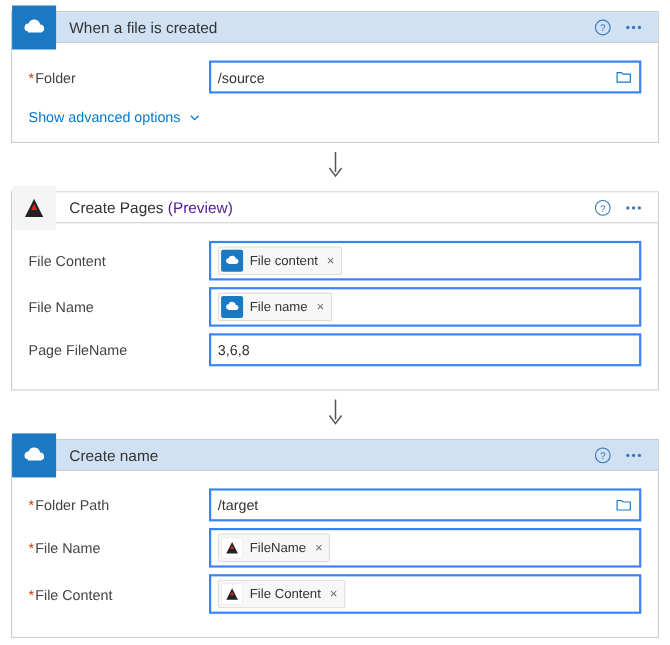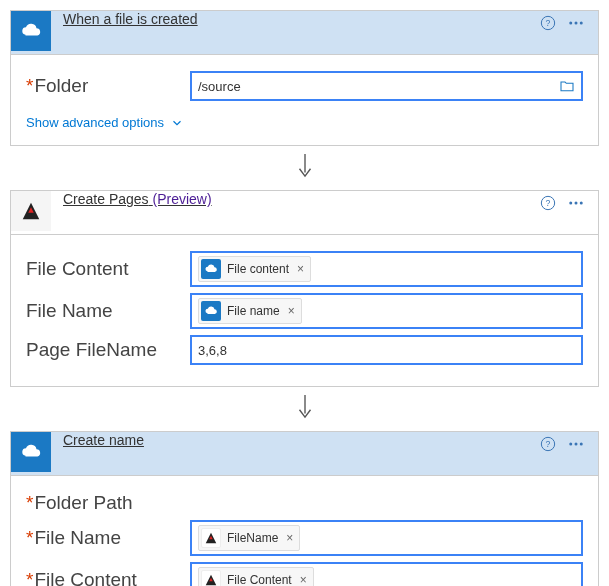--- a/index.html
+++ b/index.html
@@ -11,24 +11,24 @@
     background: #fff;
     color: #333;
   }
   .card {
     border: 1px solid #ccc;
     background: #fff;
     margin-bottom: 6px;
   }
   .card-header {
     display: flex;
-    height: 44px;
+    align-items: center;
+    height: 28px;
     padding: 0 10px 0 0;
     border-bottom: 1px solid #ccc;
-    text-decoration: underline;
   }
   .card-header.blue { background: #cfe1f3; }
   .card-header.white { background: #fff; }
   .icon-box {
     width: 40px;
     height: 40px;
     display: flex;
     align-items: center;
     justify-content: center;
     flex-shrink: 0;
@@ -56,21 +56,21 @@
     padding: 10px 15px 15px 15px;
   }
   .field-row {
     display: flex;
     align-items: center;
     margin: 6px 0;
   }
   .field-label {
     width: 150px;
     flex-shrink: 0;
-    font-size: 19px;
+    font-size: 13px;
     color: #444;
   }
   .req { color: #d83b01; margin-right: 1px; }
   .field-input {
     flex: 1;
     border: 2px solid #3b82f6;
     min-height: 30px;
     padding: 3px 6px;
     display: flex;
     align-items: center;
@@ -268,20 +268,28 @@
       <svg width="18" height="18" viewBox="0 0 24 24">
           <circle cx="5" cy="12" r="2" fill="#3a75b5"></circle>
           <circle cx="12" cy="12" r="2" fill="#3a75b5"></circle>
           <circle cx="19" cy="12" r="2" fill="#3a75b5"></circle>
         </svg>
     </div>
   </div>
   <div class="card-body">
     <div class="field-row">
       <div class="field-label"><span class="req">*</span><span>Folder Path</span></div>
+      <div class="field-input">
+        <span class="text-val">/target</span>
+        <span class="folder-icon-right">
+          <svg width="16" height="16" viewBox="0 0 24 24">
+              <path fill="none" stroke="#1b79c4" stroke-width="1.6" d="M3 6h6l2 2h10v11H3z"></path>
+            </svg>
+        </span>
+      </div>
     </div>
     <div class="field-row">
       <div class="field-label"><span class="req">*</span><span>File Name</span></div>
       <div class="field-input">
         <span class="token">
           <span class="token-icon white-i">
               <svg width="14" height="14" viewBox="0 0 24 24">
                 <polygon points="3,21 12,3 21,21" fill="#222"></polygon>
                 <polygon points="9,14 15,14 12,8" fill="#d22"></polygon>
               </svg>

